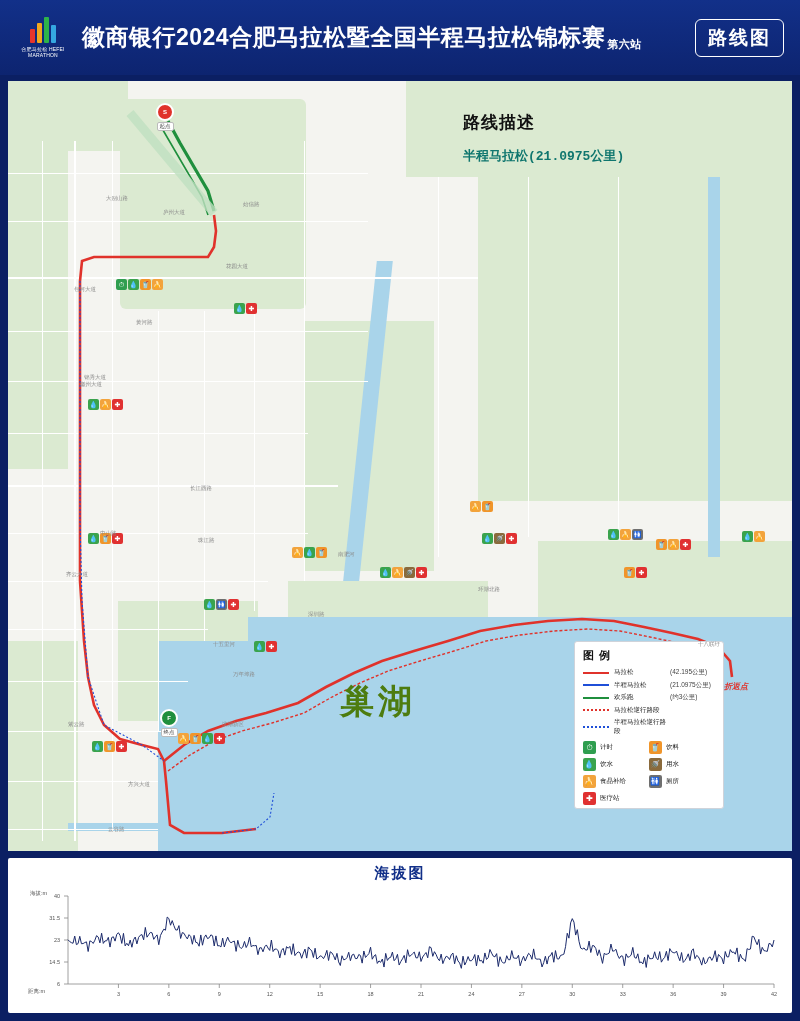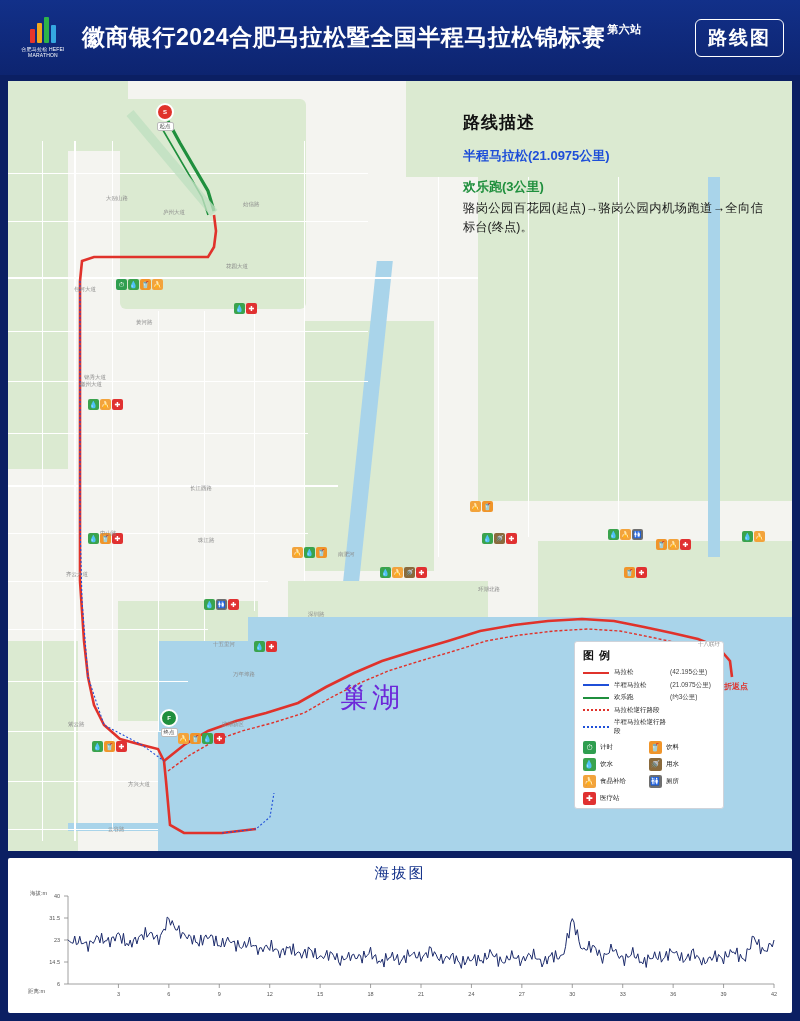--- a/index.html
+++ b/index.html
@@ -24,21 +24,21 @@
   .logo-bars{display:flex;gap:2px;align-items:flex-end;height:26px;}
   .logo-bars i{display:block;width:5px;border-radius:1px;}
   .logo-bars i:nth-child(1){height:14px;background:#e8352b;}
   .logo-bars i:nth-child(2){height:20px;background:#f2a81d;}
   .logo-bars i:nth-child(3){height:26px;background:#2db34a;}
   .logo-bars i:nth-child(4){height:18px;background:#35a8e0;}
   .logo-cap{font-size:5px;color:#fff;line-height:1.25;text-align:center;margin-top:3px;letter-spacing:.2px;}
   .titles{flex:1;display:flex;flex-direction:column;justify-content:center;}
   .title-cn{
     color:#ffffff;font-size:23px;font-weight:bold;letter-spacing:.5px;
-    line-height:1.15;display:flex;align-items:flex-start;
+    line-height:1.15;display:flex;align-items:flex-end;
   }
   .title-cn .suffix{font-size:11px;font-weight:bold;margin-left:2px;line-height:1.05;}
   .title-en{color:#c6d2ef;font-size:8.5px;letter-spacing:.25px;margin-top:5px;}
   .badge{
     margin-right:16px;border:1.6px solid #ffffff;border-radius:6px;
     color:#fff;font-size:19px;font-weight:bold;padding:5px 12px;letter-spacing:2px;
   }
 
   
   .map{
@@ -49,21 +49,21 @@
   .green{position:absolute;background:#dbead1;}
   .water{position:absolute;background:#a9d4ea;}
   .road{position:absolute;background:#ffffff;}
   .road-y{position:absolute;background:#ffffff;}
 
   
   .mapsvg{position:absolute;left:0;top:0;width:784px;height:770px;}
 
   .maplabel{position:absolute;font-size:5.5px;color:#8a8a8a;white-space:nowrap;}
   .lakelabel{
-    position:absolute;font-size:28px;color:#6d28d9;font-weight:normal;letter-spacing:4px;
+    position:absolute;font-size:34px;color:#4d7c0f;font-weight:bold;letter-spacing:4px;
   }
 
   
   .svc{position:absolute;display:flex;gap:1px;}
   .svc span{
     width:11px;height:11px;border-radius:2px;display:flex;align-items:center;justify-content:center;
     font-size:7px;color:#fff;line-height:1;
   }
   .ic-timer{background:#2f9e4f;}
   .ic-drink{background:#f0952a;}
@@ -77,21 +77,21 @@
   .desc{
     position:absolute;left:455px;top:30px;width:300px;
   }
   .desc h2{
     margin:0 0 10px 0;font-size:17px;color:#111;font-weight:bold;letter-spacing:1px;
   }
   .desc .sec{margin-bottom:13px;}
   .desc .sec-h{font-size:13px;font-weight:bold;margin:0 0 3px 0;}
   .desc .sec-b{font-size:12.3px;color:#1a1a1a;line-height:1.58;margin:0;text-align:justify;}
   .c-full{color:#e0322b;}
-  .c-half{color:#1d4ed8;}
+  .c-half{color:#0f766e;font-family:Liberation Mono, monospace;}
   .c-fun{color:#1f8f3d;}
 
   
   .legend{
     position:absolute;left:566px;top:560px;width:150px;height:168px;
     background:#ffffff;border:1px solid #cfd3da;border-radius:3px;padding:6px 8px;
     box-sizing:border-box;
   }
   .legend h3{margin:0 0 5px 0;font-size:11px;color:#111;font-weight:bold;letter-spacing:1px;}
   .lg-row{display:flex;align-items:center;margin-bottom:3.5px;font-size:6.5px;color:#222;}
@@ -111,29 +111,29 @@
     position:absolute;display:flex;flex-direction:column;align-items:center;
   }
   .marker .pin{
     width:14px;height:14px;border-radius:50%;border:2px solid #fff;
     display:flex;align-items:center;justify-content:center;font-size:6px;color:#fff;font-weight:bold;
   }
   .marker .lbl{
     margin-top:1px;background:#ffffff;border:1px solid #bbb;border-radius:2px;
     font-size:5.5px;padding:0 2px;color:#333;white-space:nowrap;
   }
-  .turn-label{position:absolute;color:#e0322b;font-size:8px;font-weight:bold;white-space:nowrap;}
+  .turn-label{position:absolute;color:#e0322b;font-size:8px;font-weight:bold;white-space:nowrap;font-style:italic;}
 
   
   .elev{
     position:absolute;left:8px;top:858px;width:784px;height:155px;
     background:#ffffff;border-radius:2px;
   }
   .elev-title{
-    text-align:center;color:#123089;font-size:15px;font-weight:normal;
+    text-align:center;color:#123089;font-size:15px;font-weight:bold;
     letter-spacing:2px;padding-top:6px;
   }
   .elev-chart{position:absolute;left:0;top:30px;width:784px;height:118px;}
   .ax-lab{position:absolute;font-size:5.5px;color:#555;}
 
   
   .bottom{position:absolute;left:0;top:1013px;width:800px;height:8px;background:#0b1f63;}
 </style>
 </head>
 <body>
@@ -309,24 +309,20 @@
 
   <div class="lakelabel" style="left:332px;top:598px;">巢湖</div>
 
   <div class="desc">
     <h2>路线描述</h2>
 
     <div class="sec">
     </div>
     <div class="sec">
       <p class="sec-h c-half">半程马拉松(21.0975公里)</p>
-    </div>
-    <div class="sec">
-      <p class="sec-h c-fun">欢乐跑(3公里)</p>
-      <p class="sec-b">骆岗公园百花园(起点)→骆岗公园内机场跑道→全向信标台(终点)。</p>
     </div>
   </div>
 
   <div class="legend">
     <h3>图 例</h3>
 
     <div class="lg-row">
       <span class="lg-line" style="border-top-color:#e0322b;"></span>
       <span class="lg-name">马拉松</span>
       <span class="lg-dist">(42.195公里)</span>

